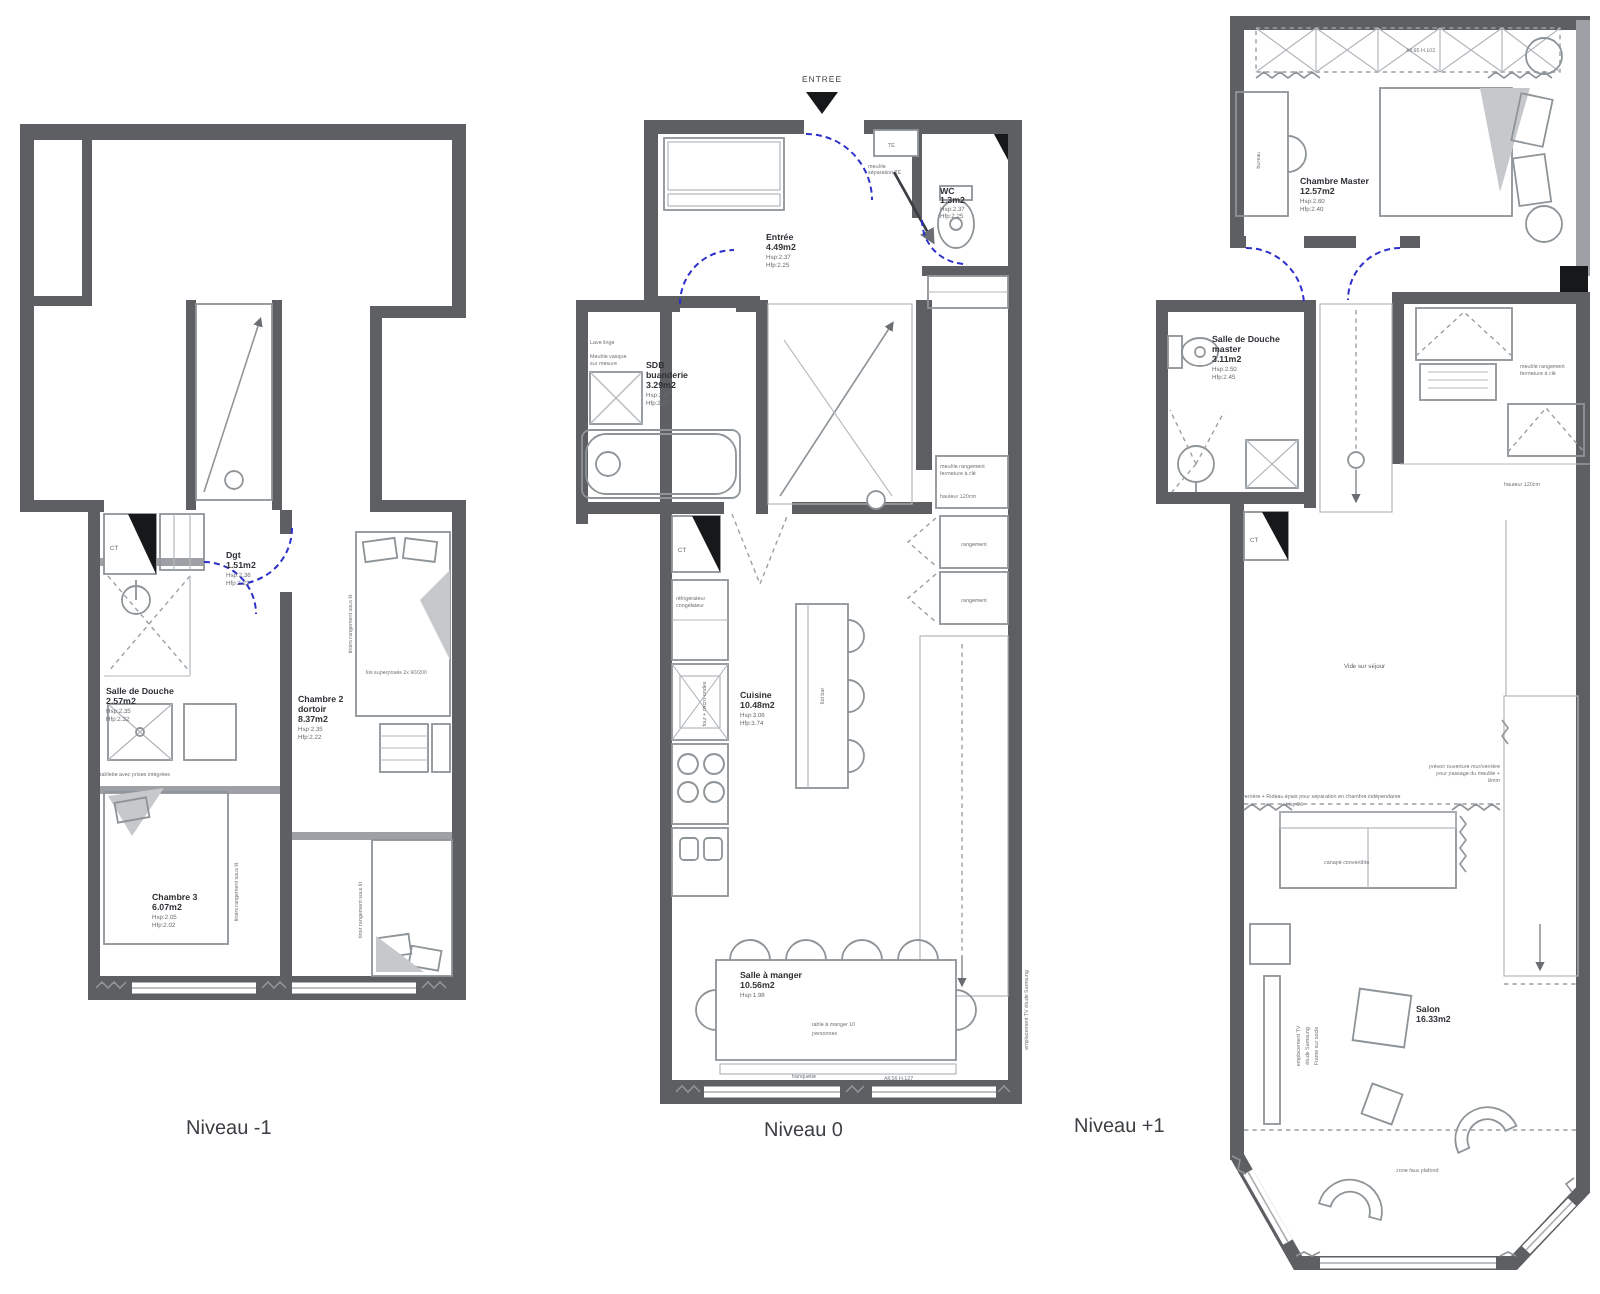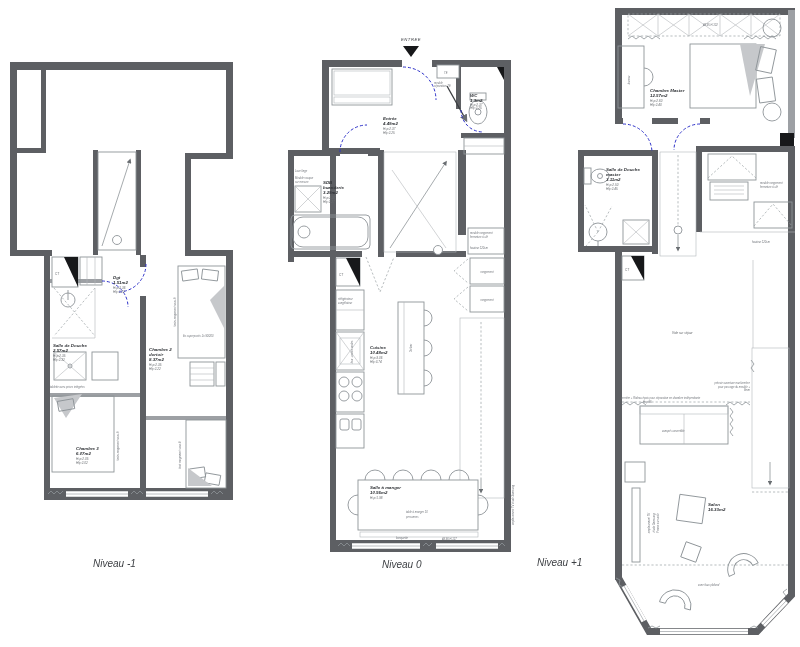--- a/index.html
+++ b/index.html
@@ -1,17 +1,17 @@
 <!DOCTYPE html>
 <html><head>
 <meta charset="utf-8">
 <style>
   html,body{margin:0;padding:0;background:#ffffff;}
   .stage{position:relative;width:800px;height:647px;background:#fff;overflow:hidden;
-         font-family:"Liberation Sans",sans-serif;font-style:italic;}
+         font-family:"Liberation Sans",sans-serif;}
   svg{display:block}
   .wall{fill:#5d5f63}
   .wallL{fill:#9da0a4}
   .blk{fill:#17181a}
   .fur{fill:#ffffff;stroke:#8e9498;stroke-width:0.9}
   .furN{fill:none;stroke:#8e9498;stroke-width:0.9}
   .lt{stroke:#b3b7bb;stroke-width:0.6;fill:none}
   .door{fill:none;stroke:#2d31c9;stroke-width:1;stroke-dasharray:3 2}
   .dsh{fill:none;stroke:#9aa0a4;stroke-width:0.7;stroke-dasharray:2.2 2}
   .zz{fill:none;stroke:#8e9498;stroke-width:0.8}

